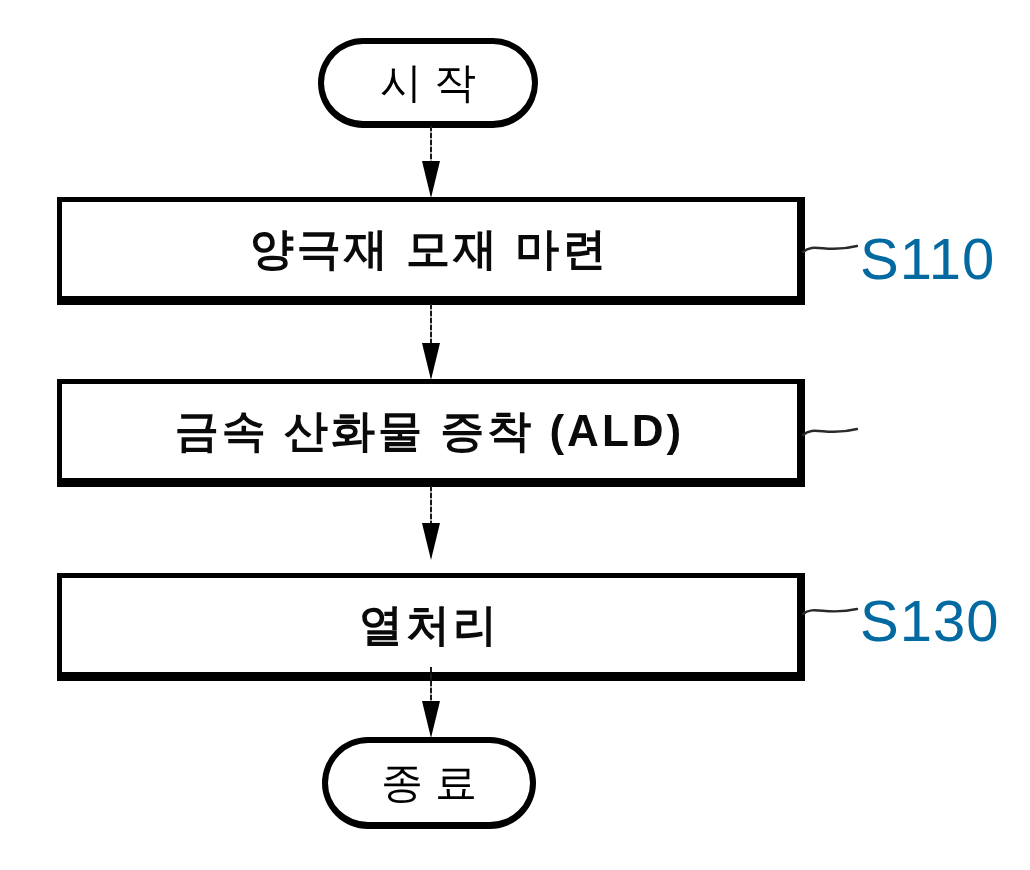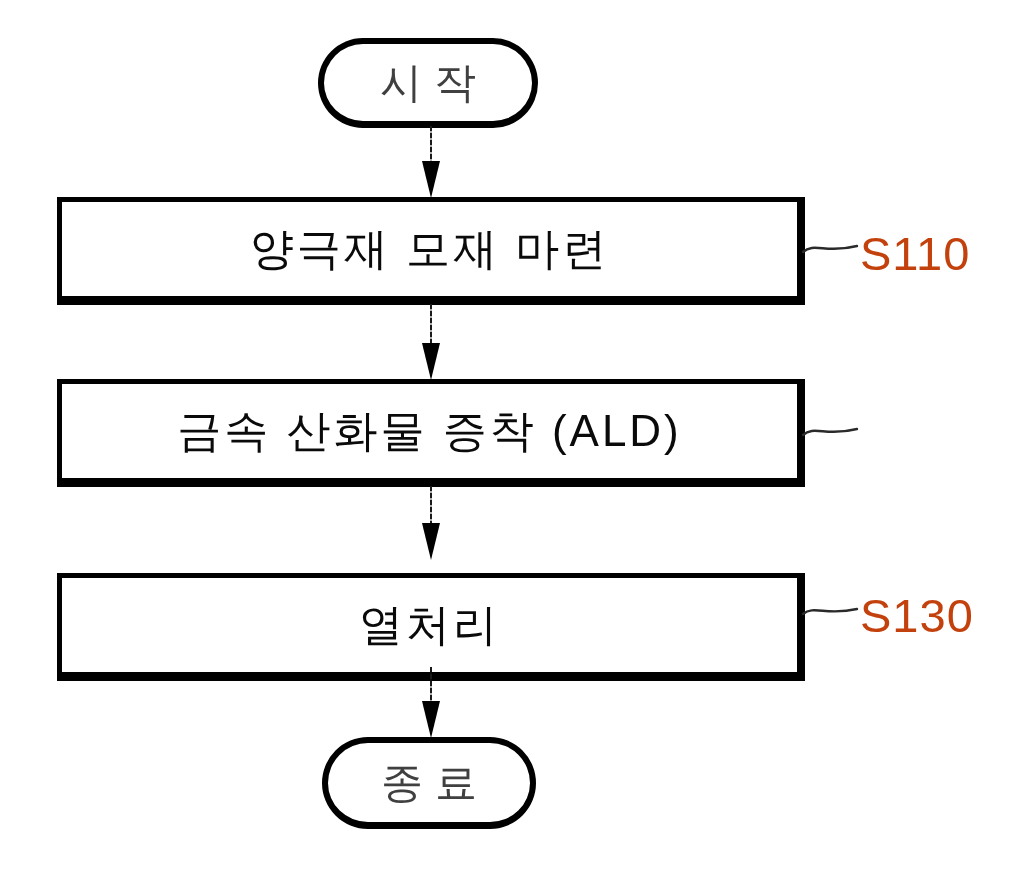--- a/index.html
+++ b/index.html
@@ -23,39 +23,40 @@
     height: 90px;
     border: 6px solid #000;
     border-bottom-width: 7px;
     border-radius: 48px;
     display: flex;
     align-items: center;
     justify-content: center;
     font-size: 42px;
     letter-spacing: 12px;
     text-indent: 12px; 
-    color: #404040;
+    color: #000000;
   }
 
   
   .pbox {
     position: absolute;
     left: 57px;
     width: 748px;
     height: 108px;
     border: 5px solid #000;
     border-right-width: 8px;
     border-bottom-width: 9px;
     background: #ffffff;
     display: flex;
     align-items: center;
     justify-content: center;
     font-size: 44px;
     letter-spacing: 3px;
     color: #0a0a0a;
+    font-weight: bold;
   }
 
   
   .varrow { position: absolute; left: 420px; width: 22px; }
   .varrow .shaft {
     position: absolute;
     left: 50%;
     top: 0;
     bottom: 5px;
     width: 2px;
@@ -71,24 +72,24 @@
     height: 0;
     border-left: 9px solid transparent;
     border-right: 9px solid transparent;
     border-top: 37px solid #000;
   }
 
   
   .steplabel {
     position: absolute;
     left: 860px;
-    font-size: 47px;
+    font-size: 58px;
     line-height: 1;
     letter-spacing: 1px;
-    color: #c2410c;
+    color: #0369a1;
   }
 
   
   .connector { position: absolute; left: 801px; width: 58px; height: 22px; }
 </style>
 </head>
 <body>
 
 <div class="canvas">
 

